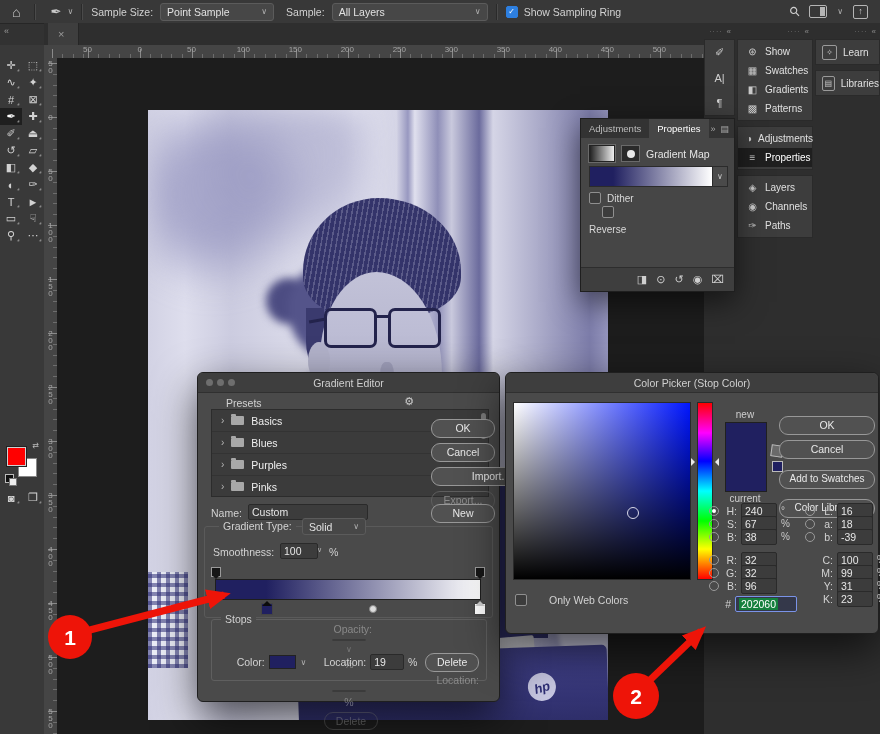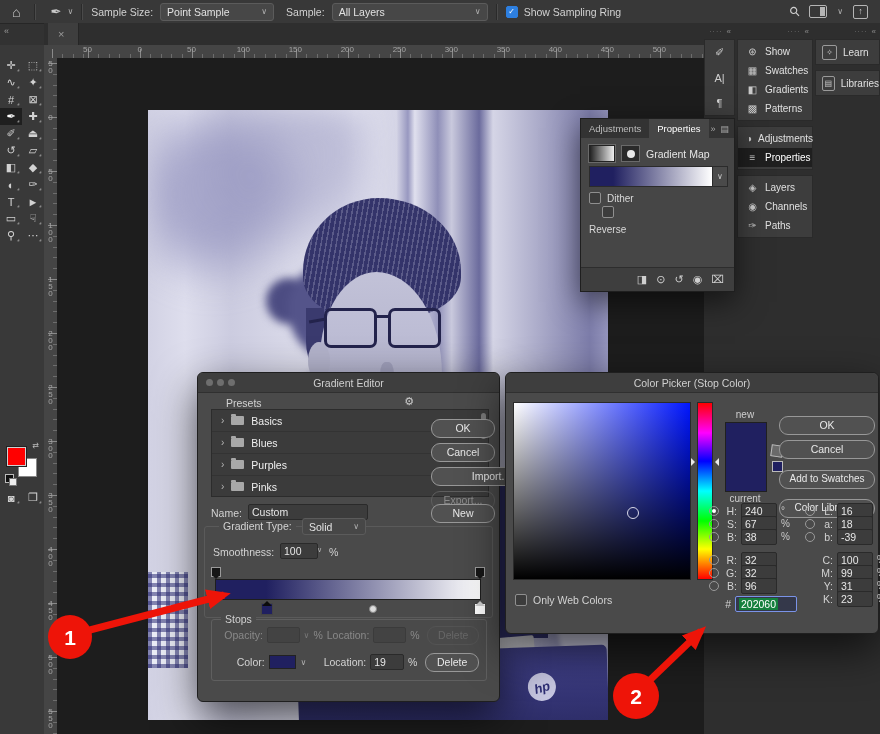--- a/index.html
+++ b/index.html
@@ -190,21 +190,21 @@
   .op-stop::after{content:"";position:absolute;top:8px;left:1px;border:3px solid transparent;border-top-color:#161616;}
   .op-l{left:-4px;} .op-r{right:-4px;}
   .col-stop{position:absolute;top:24px;width:10px;height:10px;border:1px solid #444;}
   .col-stop::before{content:"";position:absolute;top:-8px;left:0px;border:5px solid transparent;border-bottom-color:#cfcfcf;}
   .col-stop.selected::before{border-bottom-color:#0c0c0c;}
   .col-end{right:-5px;background:#fff;}
   .midpoint{position:absolute;top:26px;width:6px;height:6px;border:1px solid #888;border-radius:50%;background:#ddd;}
   .ge-stops{position:absolute;left:13px;top:246px;width:274px;height:60px;border:1px solid #5f5f5f;border-radius:3px;}
   .ge-stops-legend{position:absolute;left:9px;top:-7px;background:#4a4a4a;padding:0 4px;}
   .st-row{display:flex;align-items:center;gap:4px;padding:0 7px;height:24px;margin-top:3px;}
-  .st-row.dim{opacity:.45;}
+  .st-row.dim{opacity:.45;flex-direction:column;}
   .st-lab1{width:46px;text-align:right;}
   .st-in{width:26px;}
   .st-sw{width:26px;height:12px;border:1px solid #222;display:inline-block;}
   .st-loc{margin-left:auto;}
   .st-del{width:52px;margin-left:4px;}
   
   .cp{left:505px;top:372px;width:372px;height:260px;z-index:7;}
   .cp-field{position:absolute;left:7px;top:29px;width:176px;height:176px;border:1px solid #2a2a2a;
     background:linear-gradient(to top,#000,rgba(0,0,0,0)),linear-gradient(to right,#fff,#0016ff);}
   .cp-marker{position:absolute;width:10px;height:10px;border:1.5px solid #d8d8e8;border-radius:50%;
@@ -227,21 +227,21 @@
   .cp-gap{height:5px;}
   .cp-row{display:flex;align-items:center;gap:4px;height:13px;}
   .radio{width:8px;height:8px;border:1px solid #9a9a9a;border-radius:50%;position:relative;flex:none;}
   .radio.sel::after{content:"";position:absolute;left:2px;top:2px;width:4px;height:4px;background:#fff;border-radius:50%;}
   .cp-lab{width:14px;text-align:right;font-size:10.5px;color:#d2d2d2;}
   .cp-in{width:28px;}
   .cp-unit{width:10px;font-size:10px;color:#c9c9c9;}
   .hex-row{display:flex;align-items:center;gap:4px;height:15px;margin-top:2px;}
   .hexf{width:54px;border-color:#7a93e8;background:#34384a;}
   .hexsel{color:#fff;padding:0 2px;}
-  .cp-web{position:absolute;left:9px;top:221px;display:flex;gap:6px;align-items:center;font-size:10.5px;color:#d2d2d2;}
+  .cp-web{position:absolute;left:9px;top:221px;display:flex;gap:22px;align-items:center;font-size:10.5px;color:#d2d2d2;}
   
   .annotations{position:absolute;left:0;top:0;z-index:9;pointer-events:none;}
   .ann-num{font-family:"Liberation Sans",sans-serif;font-weight:bold;font-size:21px;fill:#fff;}
 </style>
 </head>
 <body>
 
 <div class="app">
 
   <div class="options-bar">

